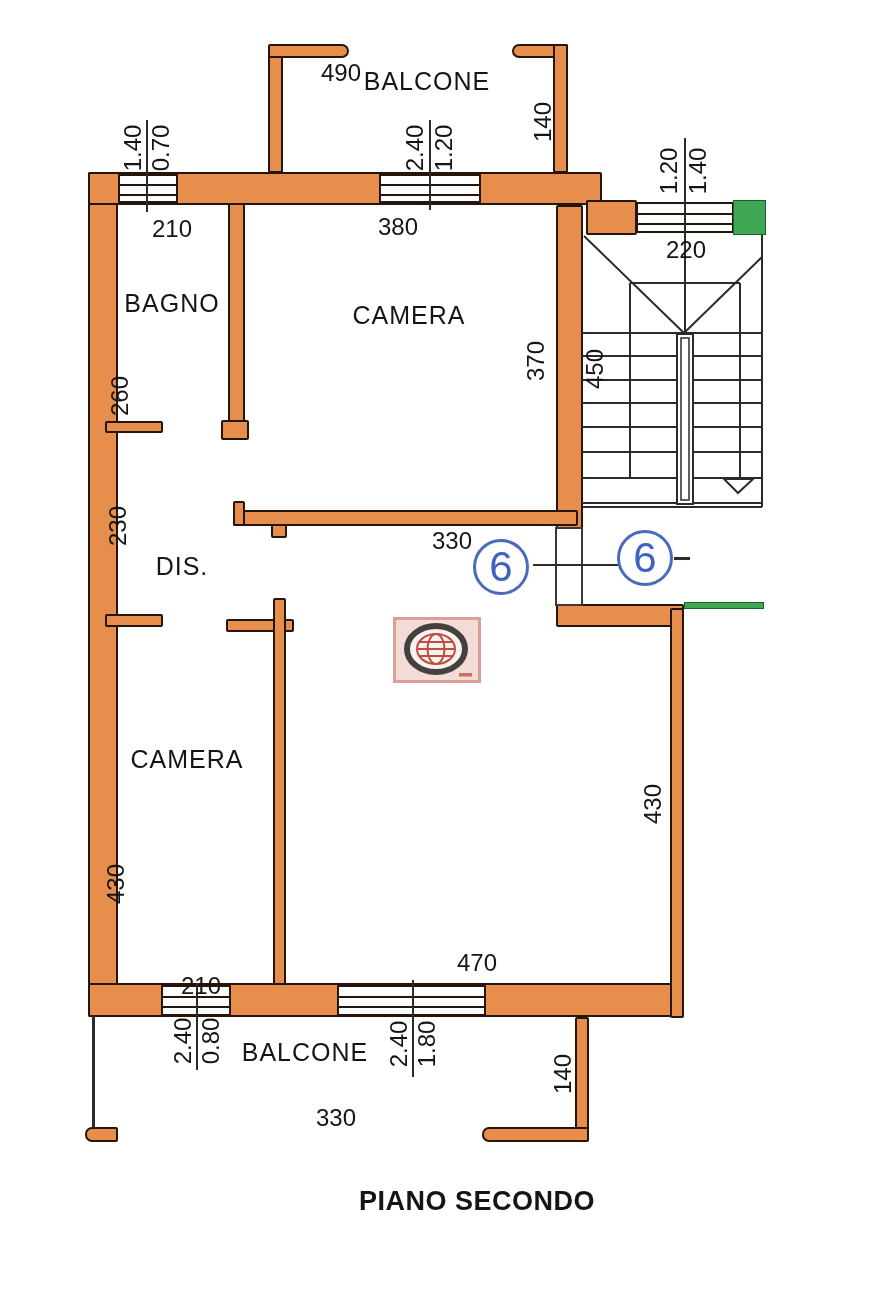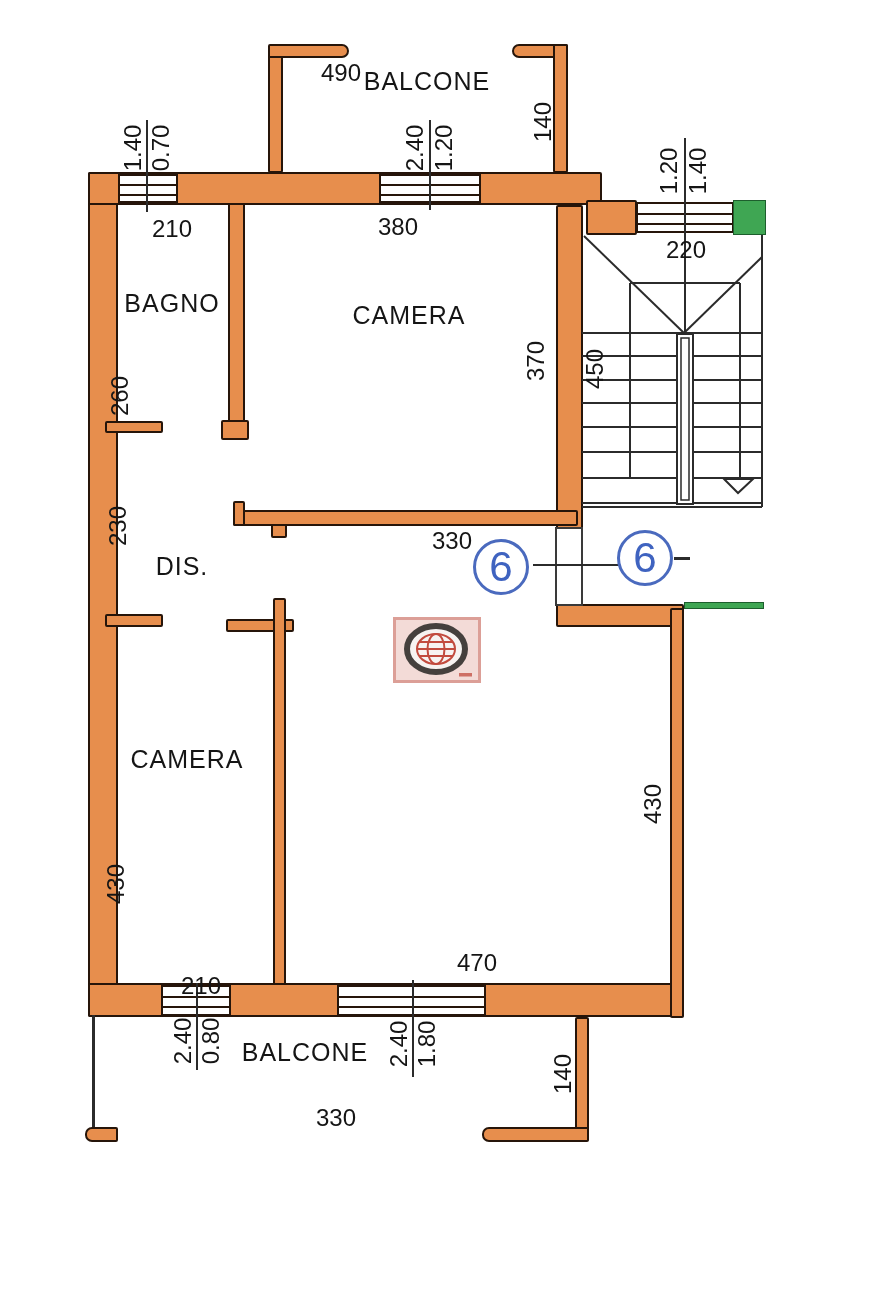--- a/index.html
+++ b/index.html
@@ -157,14 +157,15 @@
   <div class="vlbl" style="left:595px;top:369px;">450</div>
   <div class="vlbl" style="left:118px;top:526px;">230</div>
   <div class="vlbl" style="left:116px;top:884px;">430</div>
   <div class="vlbl" style="left:653px;top:804px;">430</div>
   <div class="vlbl" style="left:183px;top:1041px;">2.40</div>
   <div class="vlbl" style="left:211px;top:1041px;">0.80</div>
   <div class="vlbl" style="left:399px;top:1044px;">2.40</div>
   <div class="vlbl" style="left:427px;top:1044px;">1.80</div>
   <div class="vlbl" style="left:563px;top:1074px;">140</div>
 
+  <div class="lbl title" style="left:477px;top:1201px;">PIANO SECONDO</div>
 
 </div>
 
 </body></html>

